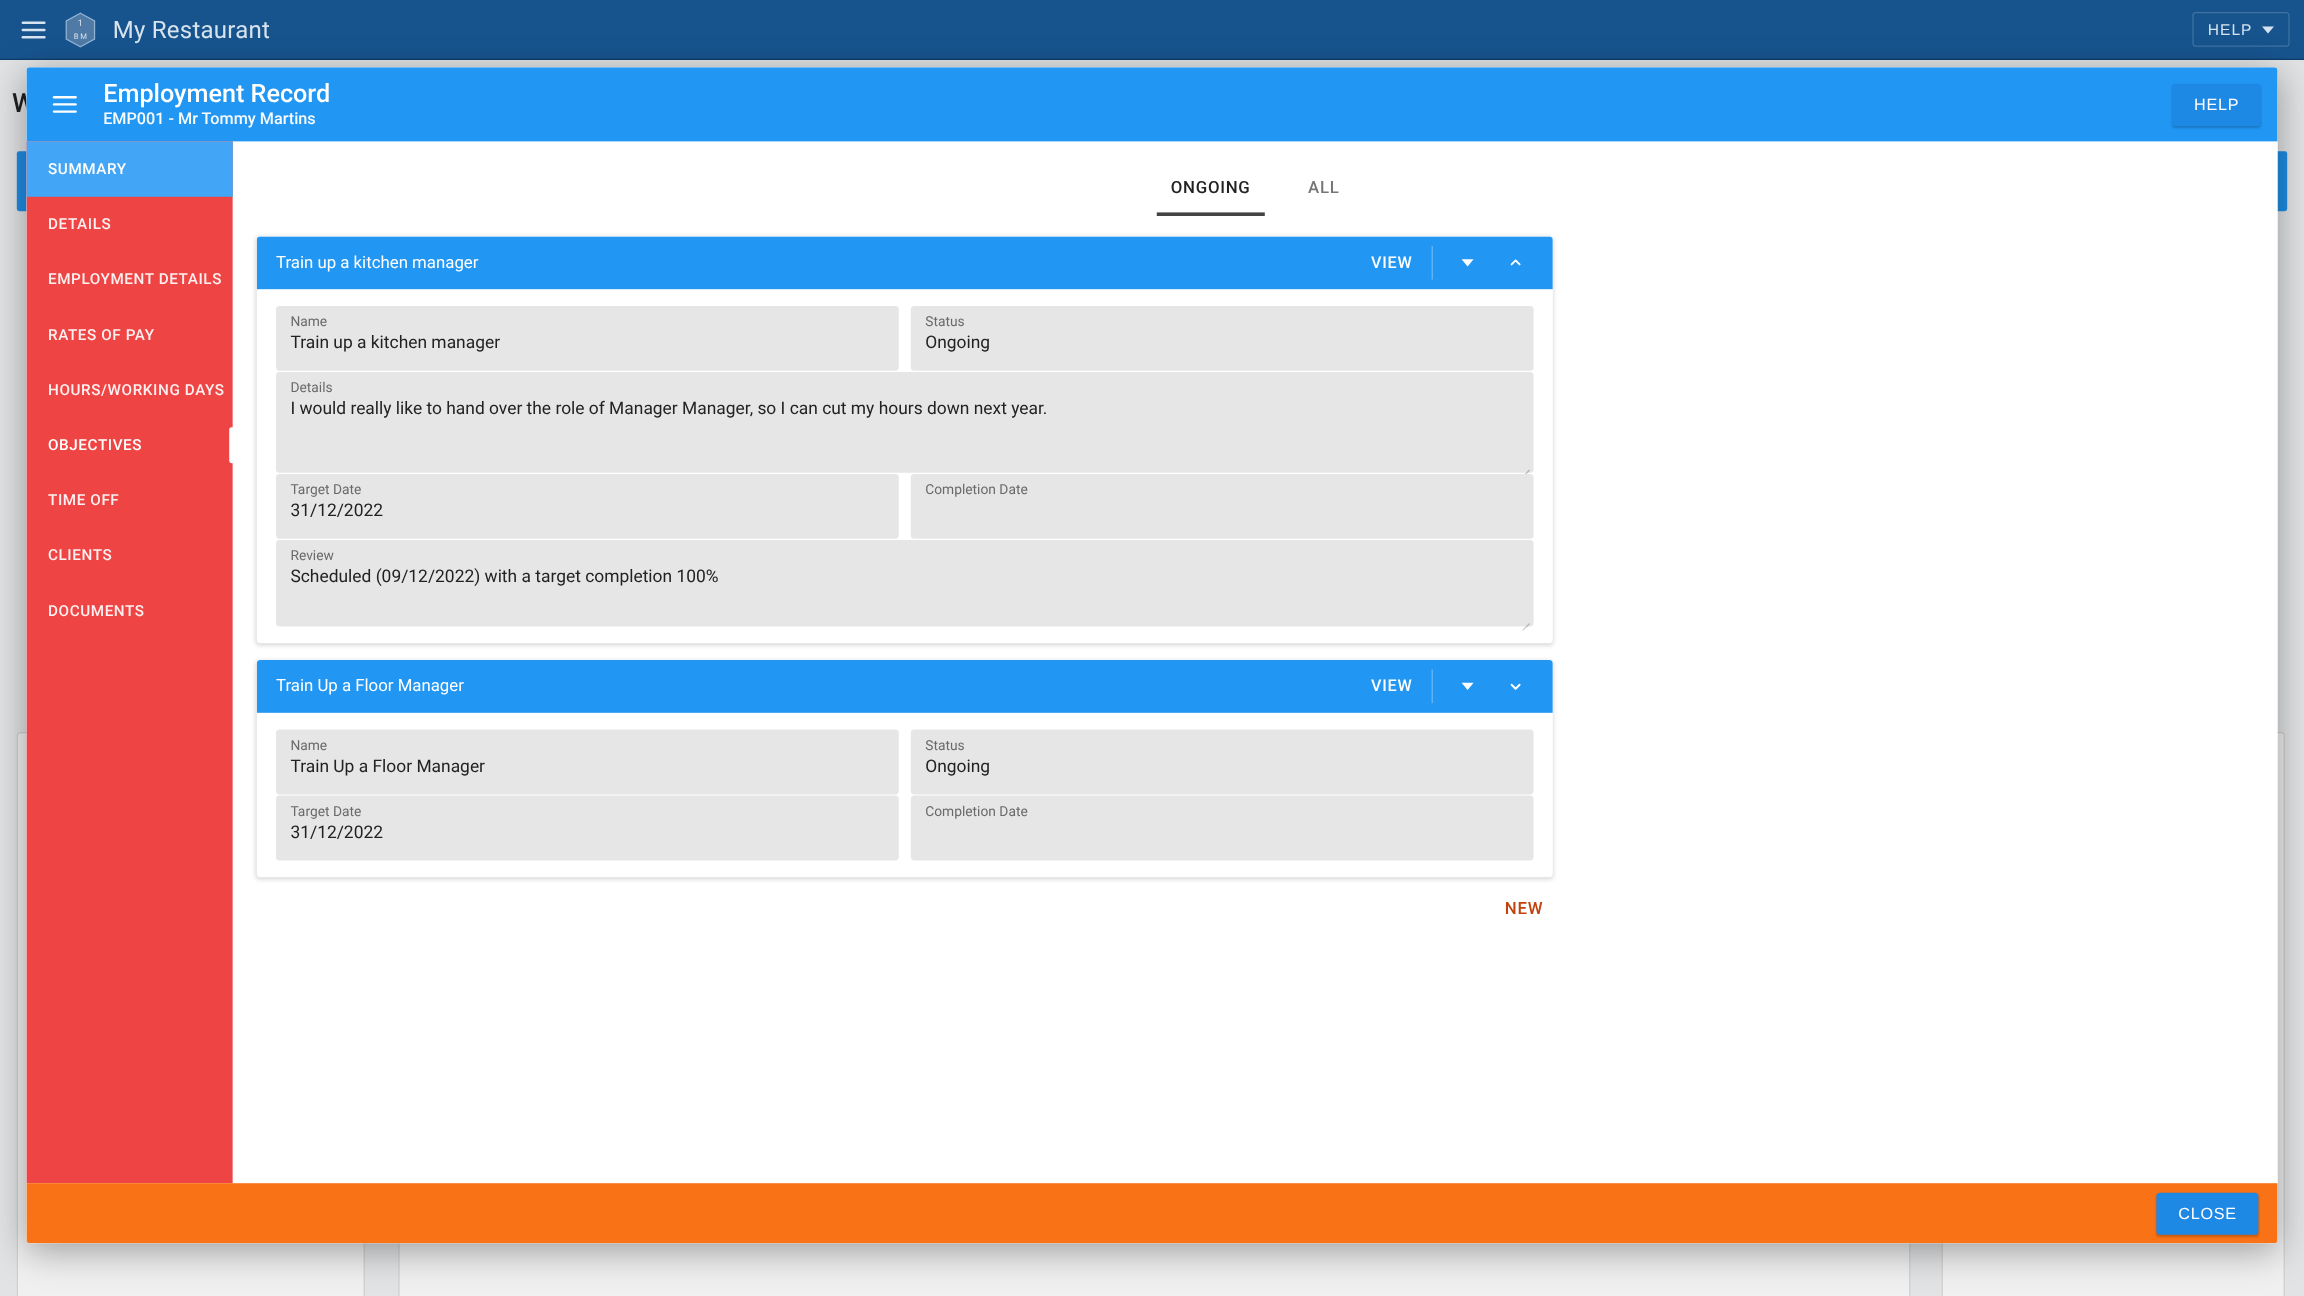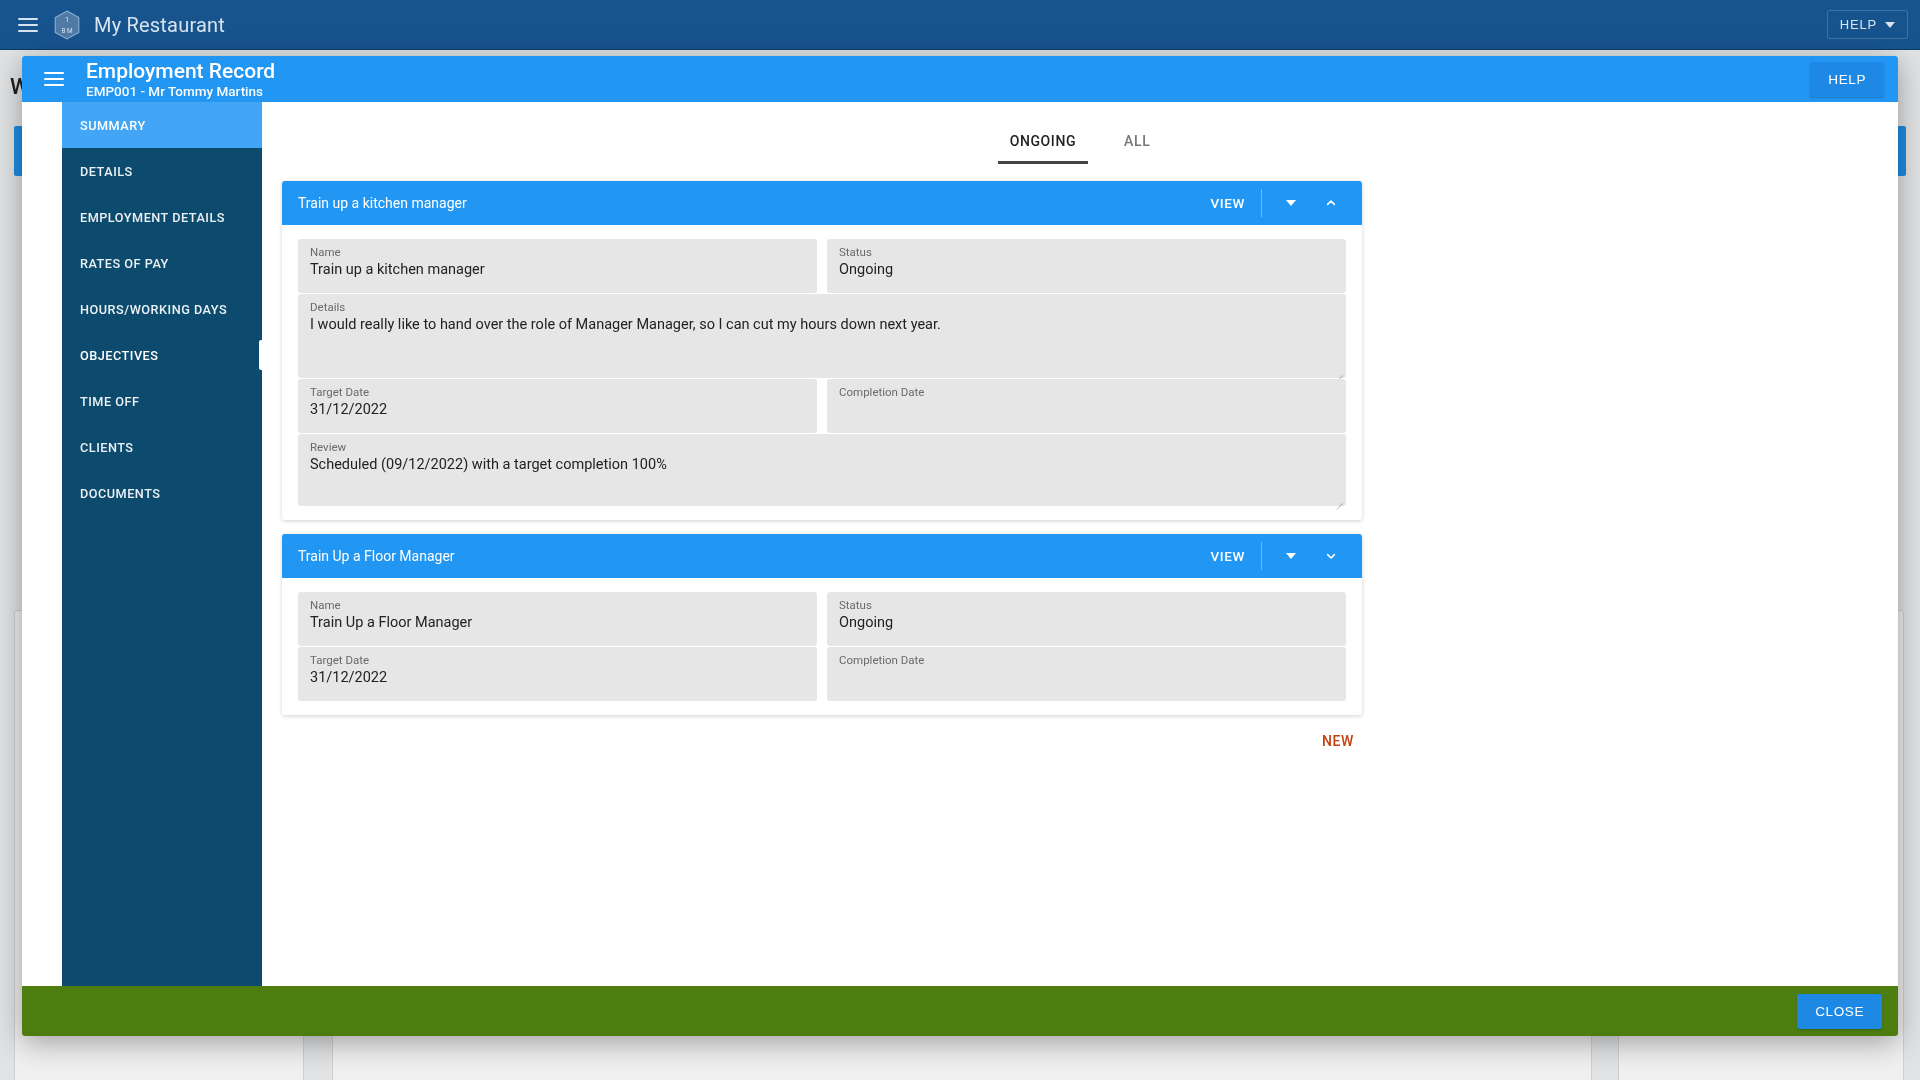--- a/index.html
+++ b/index.html
@@ -51,39 +51,39 @@
   .modal-scrim { position:absolute; inset:50px 0 0 0; background: rgba(0,0,0,.06); }
   .modal {
     position: absolute;
     left: 22px; right: 22px; top: 56px; bottom: 44px;
     background: #fff;
     border-radius: 3px;
     box-shadow: 0 6px 30px rgba(0,0,0,.35);
     display:flex; flex-direction:column; overflow:hidden;
   }
   .modal-header {
-    height: 46px; background:#2196f3; color:#fff;
+    height: 62px; background:#2196f3; color:#fff;
     display:flex; align-items:center; padding: 0 14px;
   }
   .modal-header .burger { width:36px; height:36px; display:flex; align-items:center; justify-content:center; margin-right:14px; cursor:pointer;}
   .modal-header .titlewrap { display:flex; flex-direction:column; }
   .modal-header .title { font-size: 21px; font-weight:500; line-height:1.15;}
   .modal-header .subtitle { font-size: 13.5px; font-weight:500; opacity:.97;}
   .modal-header .spacer { flex:1; }
   .modal-header .help {
     background:#1e88e5; color:#fff; border:none; padding:10px 18px;
     font-size:13.5px; letter-spacing:.6px; font-weight:500;
     border-radius:3px; cursor:pointer;
     box-shadow: 0 1px 2px rgba(0,0,0,.2);
   }
 
   .modal-body { flex:1; display:flex; min-height:0; }
   .sidebar {
-    width: 200px; background:#0c4a6e; color:rgba(255,255,255,.92);
-    display:flex; flex-direction:column;margin-left:40px;
+    width: 172px; background:#ef4444; color:rgba(255,255,255,.92);
+    display:flex; flex-direction:column;
   }
   .side-item {
     padding: 15.5px 18px; font-size:12.7px; letter-spacing:.5px; font-weight:500;
     cursor:pointer; white-space:nowrap;
   }
   .side-item.sel {
     background:#42a5f5; color:#fff; position:relative;
   }
   .side-item.active {
     position: relative; color:#fff;
@@ -129,21 +129,21 @@
   .field .resize::before, .field .resize::after {
     content:""; position:absolute; background:#888;
   }
   .field .resize::before { right:0; bottom:0; width:8px; height:1px; transform:rotate(-45deg); transform-origin:right bottom;}
   .field .resize::after  { right:0; bottom:0; width:4px; height:1px; transform:rotate(-45deg); transform-origin:right bottom;}
 
   .newlink { text-align:right; padding: 2px 8px 6px; }
   .newlink a { color:#c2410c; font-size:14px; font-weight:500; letter-spacing:.6px; text-decoration:none; cursor:pointer;}
 
   .modal-footer {
-    height: 50px; background:#4d7c0f; display:flex; align-items:center; justify-content:flex-end; padding: 4px 16px;
+    height: 50px; background:#f97316; display:flex; align-items:center; justify-content:flex-end; padding: 4px 16px;
   }
   .modal-footer .close {
     background:#1e88e5; color:#fff; border:none; padding:10px 18px;
     font-size:13.5px; letter-spacing:.6px; font-weight:500; border-radius:3px; cursor:pointer;
     box-shadow: 0 1px 2px rgba(0,0,0,.2);
   }
 
   
   .ico-lines, .ico-lines span { display:block; }
   .ico-lines { width:20px; height:14px; position:relative; }

